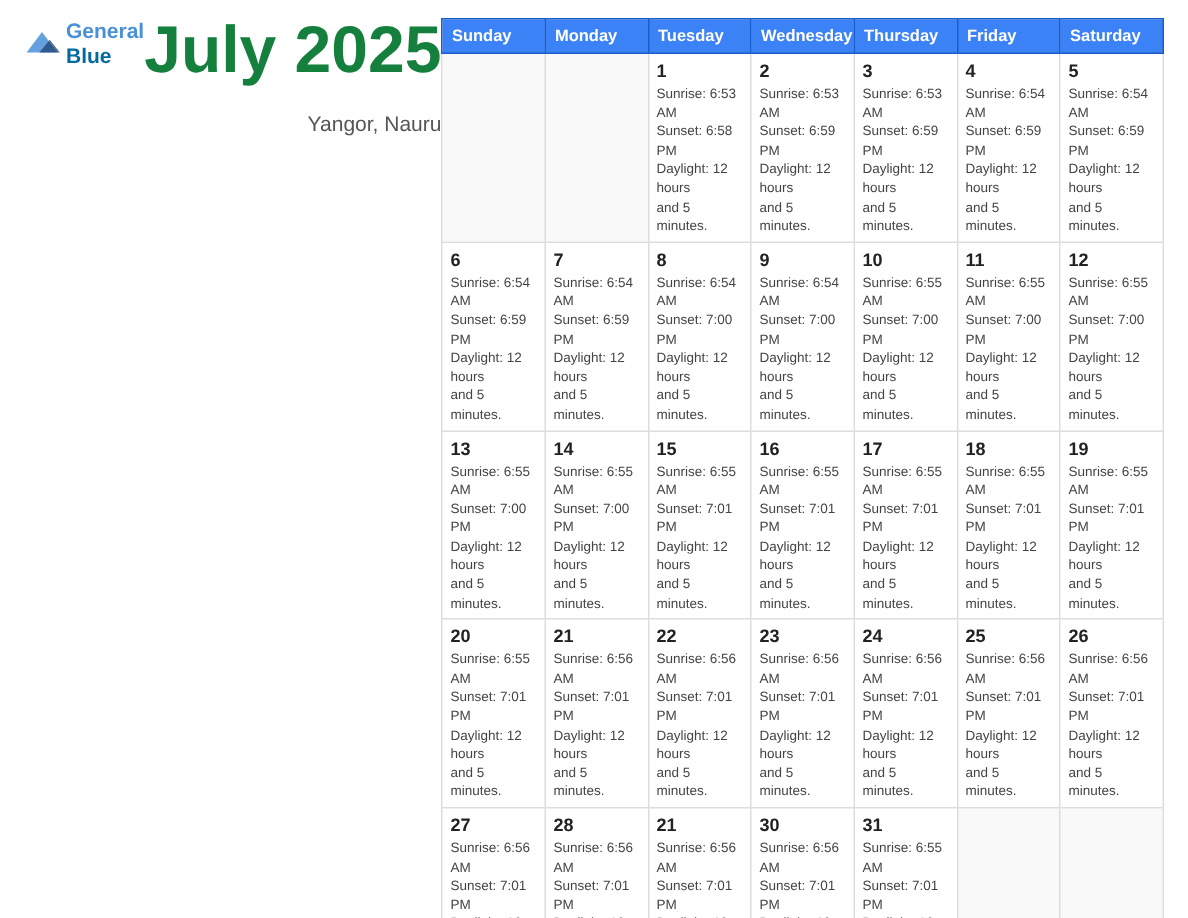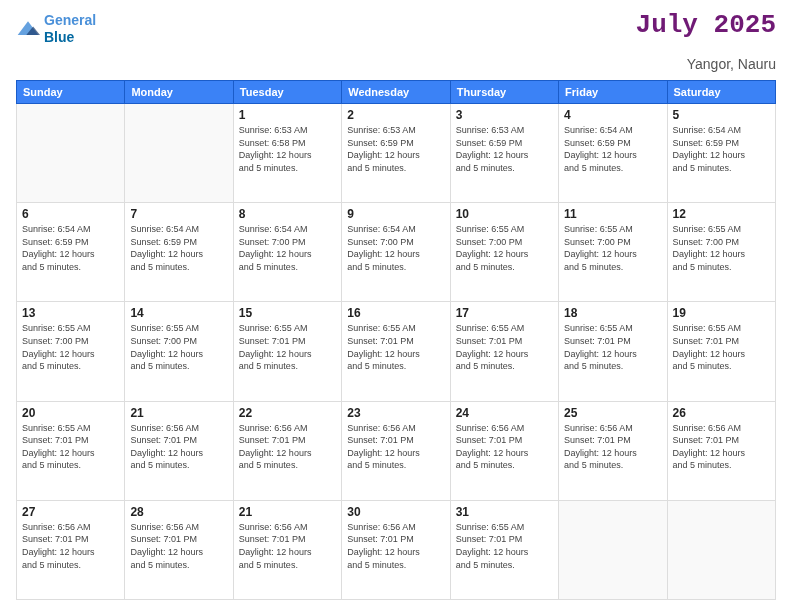--- a/index.html
+++ b/index.html
@@ -8,21 +8,21 @@
       height: 612px;
       font-family: Arial, sans-serif;
       background: #fff;
       overflow: hidden;
     }
     .page {
       width: 792px;
       height: 612px;
       padding: 12px 16px;
       display: flex;
-      flex-direction: column;
+      flex-direction: row;
     }
     .header {
       display: flex;
       justify-content: space-between;
       align-items: flex-start;
       margin-bottom: 8px;
     }
     .logo {
       display: flex;
       align-items: center;
@@ -38,25 +38,24 @@
       color: #4a90d9;
     }
     .logo-icon {
       width: 24px;
       height: 20px;
     }
     .title-block {
       text-align: right;
     }
     .title-month {
-      font-size: 26px;
+      font-size: 44px;
       font-weight: bold;
-      color: #701a75;
+      color: #15803d;
       line-height: 1;
-      font-family: Liberation Mono, monospace;
     }
     .title-location {
       font-size: 14px;
       color: #555;
       margin-top: 18px;
     }
     .calendar {
       flex: 1;
       border: 1px solid #ccc;
       border-collapse: collapse;

